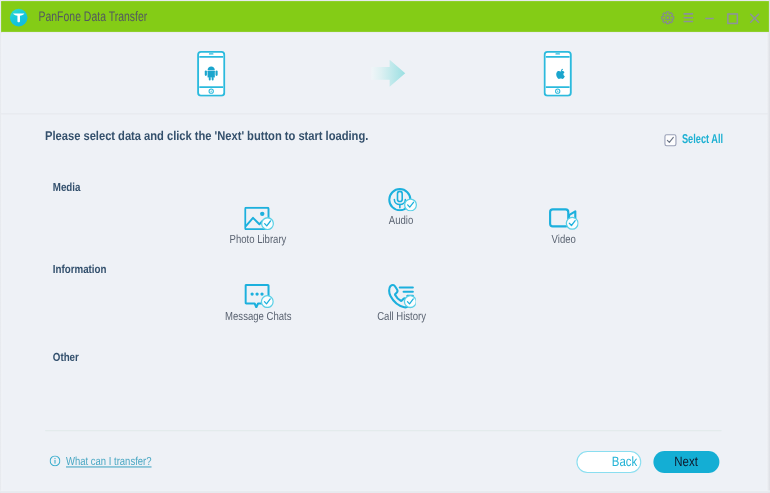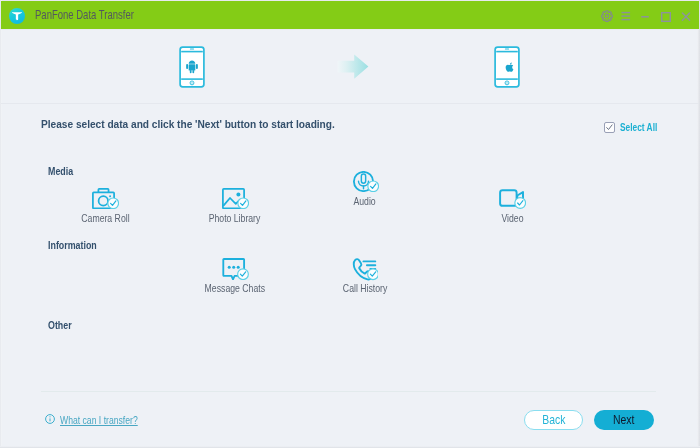--- a/index.html
+++ b/index.html
@@ -69,21 +69,21 @@
   .help .hi svg{display:block;}
   .help .ht{position:absolute;left:15px;top:1px;font-size:10.6px;color:#49a7c3;
              text-decoration:underline;text-underline-offset:0.9px;
              text-decoration-thickness:0.8px;
              white-space:nowrap;line-height:10px;
              display:inline-block;transform:scaleX(0.815);transform-origin:left top;}
   .btn{position:absolute;height:20px;border-radius:10px;display:flex;align-items:center;
        justify-content:center;box-sizing:border-box;}
   .btn span{font-size:12.4px;display:inline-block;transform:scaleX(0.84);line-height:13px;}
   .btn-back{left:524px;top:410px;width:59px;background:#ffffff;border:1.1px solid #8adef0;
-            color:#23b3d6;}
+            color:#23b3d6;justify-content:flex-end;}
   .btn-next{left:594px;top:410px;width:60px;background:#14aed4;color:#0f172a;}
 </style>
 </head>
 <body>
 
 <div class="app">
   <div class="wedge t"></div>
   <div class="wedge l"></div>
   <div class="wedge r"></div>
   <div class="wedge b"></div>
@@ -191,38 +191,20 @@
       <svg width="9" height="9" viewBox="0 0 9 9">
         <path d="M1.7 4.6 L3.5 6.5 L7.1 1.9" fill="none" stroke="#6a7485" stroke-width="1.0" stroke-linecap="round" stroke-linejoin="round"></path>
       </svg>
     </span>
     <span class="txt">Select All</span>
   </div>
 
   <div class="group" style="top:166px">
     <div class="gtitle">Media</div>
   </div>
-  <div class="tile" style="left:45px;top:188px">
-    <div class="ic">
-        <svg width="27" height="21" viewBox="0 0 27 21">
-      <g fill="none" stroke="#1cb0dd" stroke-width="1.75" stroke-linejoin="round">
-        <rect x="0.9" y="4.4" width="21.2" height="16.0" rx="0.9"></rect>
-        <path d="M6.4 4.4 L6.4 1.75 C6.4 1.25 6.7 0.95 7.15 0.95 L15.8 0.95
-                 C16.25 0.95 16.55 1.25 16.55 1.75 L16.55 4.4"></path>
-        <circle cx="11.3" cy="12.9" r="4.7"></circle>
-      </g>
-      <circle cx="18.1" cy="8.2" r="0.95" fill="#1cb0dd"></circle>
-      <g>
-        <circle cx="21.2" cy="15.3" r="5.35" fill="#fafdfe" stroke="#5ad0e6" stroke-width="1.15"></circle>
-        <path d="M18.6 15.3 L20.5 17.3 L23.9 12.9" fill="none" stroke="#1cb0dd" stroke-width="1.15" stroke-linecap="round" stroke-linejoin="round"></path>
-      </g>
-    </svg>
-      </div>
-    <div class="lb">Camera Roll</div>
-  </div>
   <div class="tile" style="left:175px;top:188px">
     <div class="ic">
         <svg width="27" height="21" viewBox="0 0 27 21">
       <rect x="0.9" y="0.9" width="21.2" height="19.5" rx="0.9" fill="none" stroke="#1cb0dd" stroke-width="1.75" stroke-linejoin="round"></rect>
       <path d="M1.7 17.4 L8.0 10.0 L13.8 15.9 L16.9 12.7 L21.3 16.8" fill="none" stroke="#1cb0dd" stroke-width="1.75" stroke-linecap="round" stroke-linejoin="round"></path>
       <circle cx="16.4" cy="6.4" r="2.0" fill="#1cb0dd"></circle>
       <g>
         <circle cx="21.2" cy="15.3" r="5.35" fill="#fafdfe" stroke="#5ad0e6" stroke-width="1.15"></circle>
         <path d="M18.6 15.3 L20.5 17.3 L23.9 12.9" fill="none" stroke="#1cb0dd" stroke-width="1.15" stroke-linecap="round" stroke-linejoin="round"></path>
       </g>

